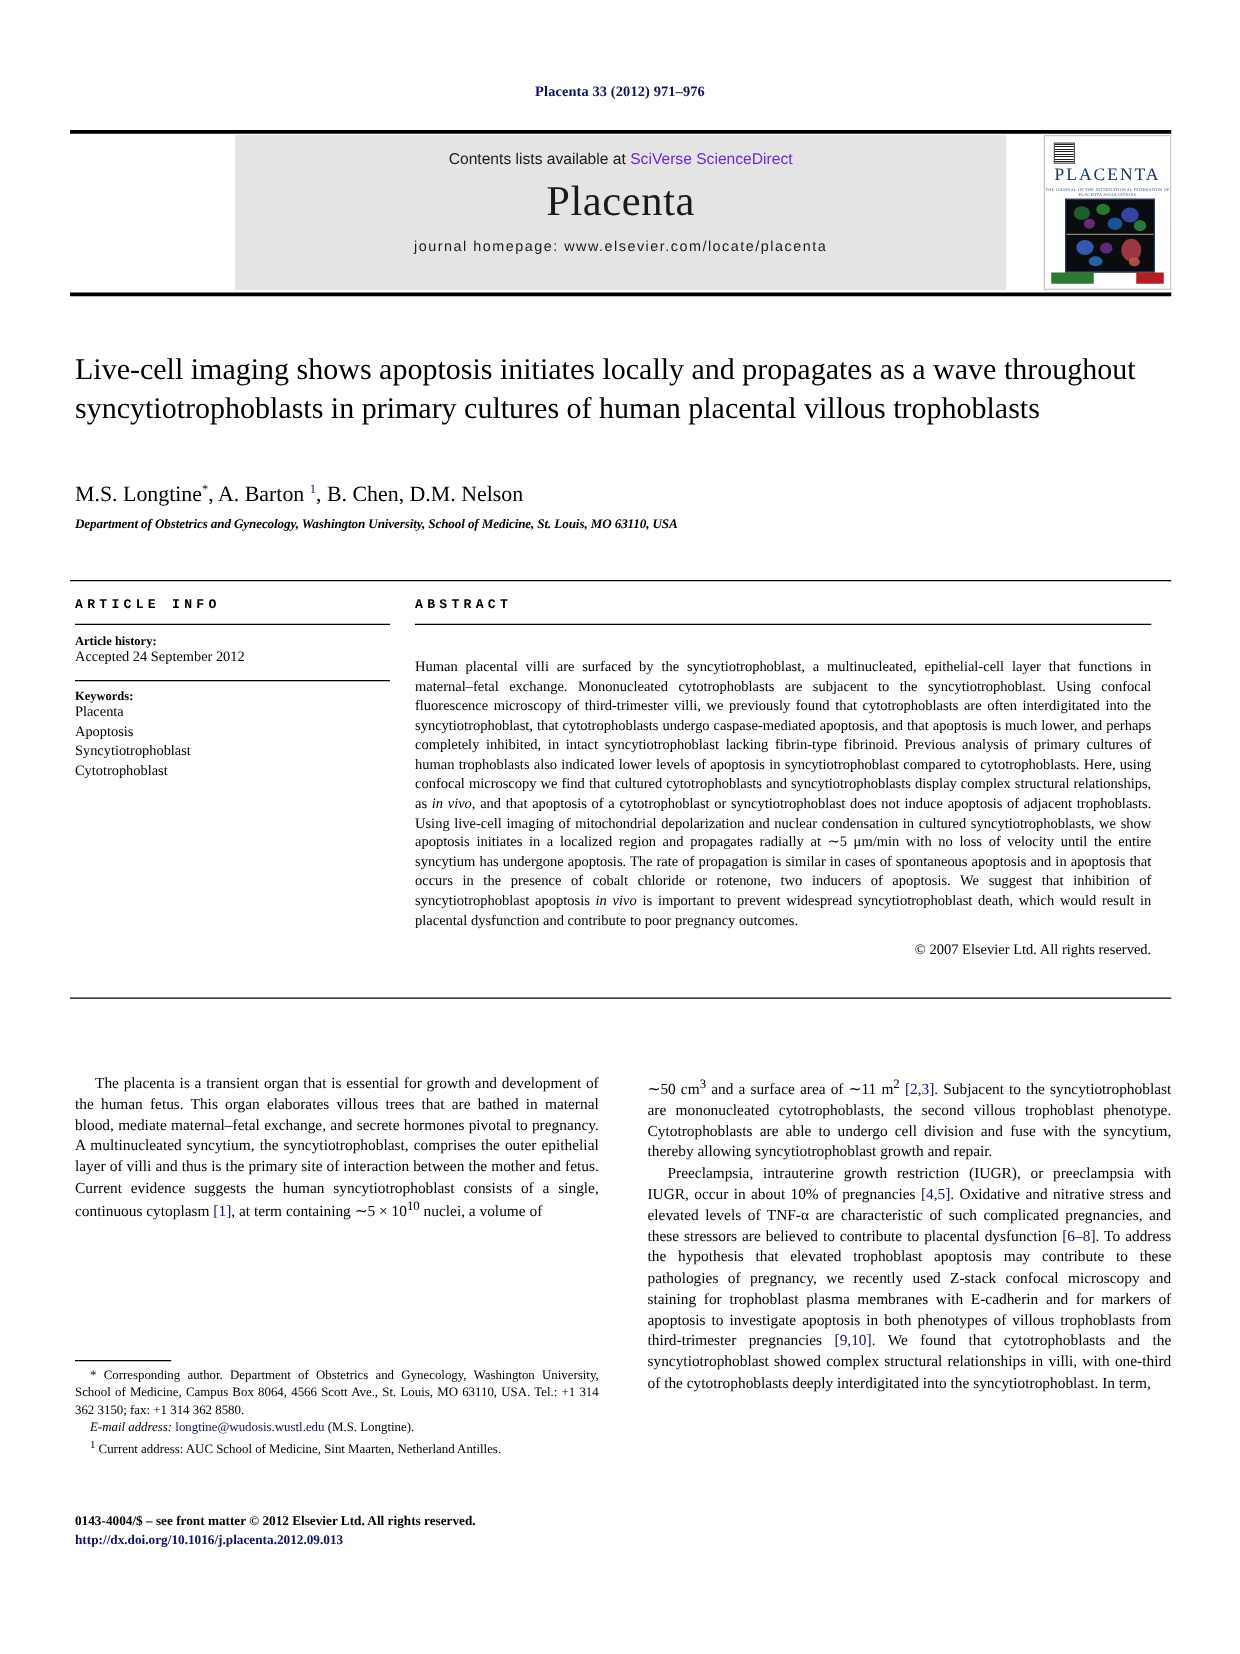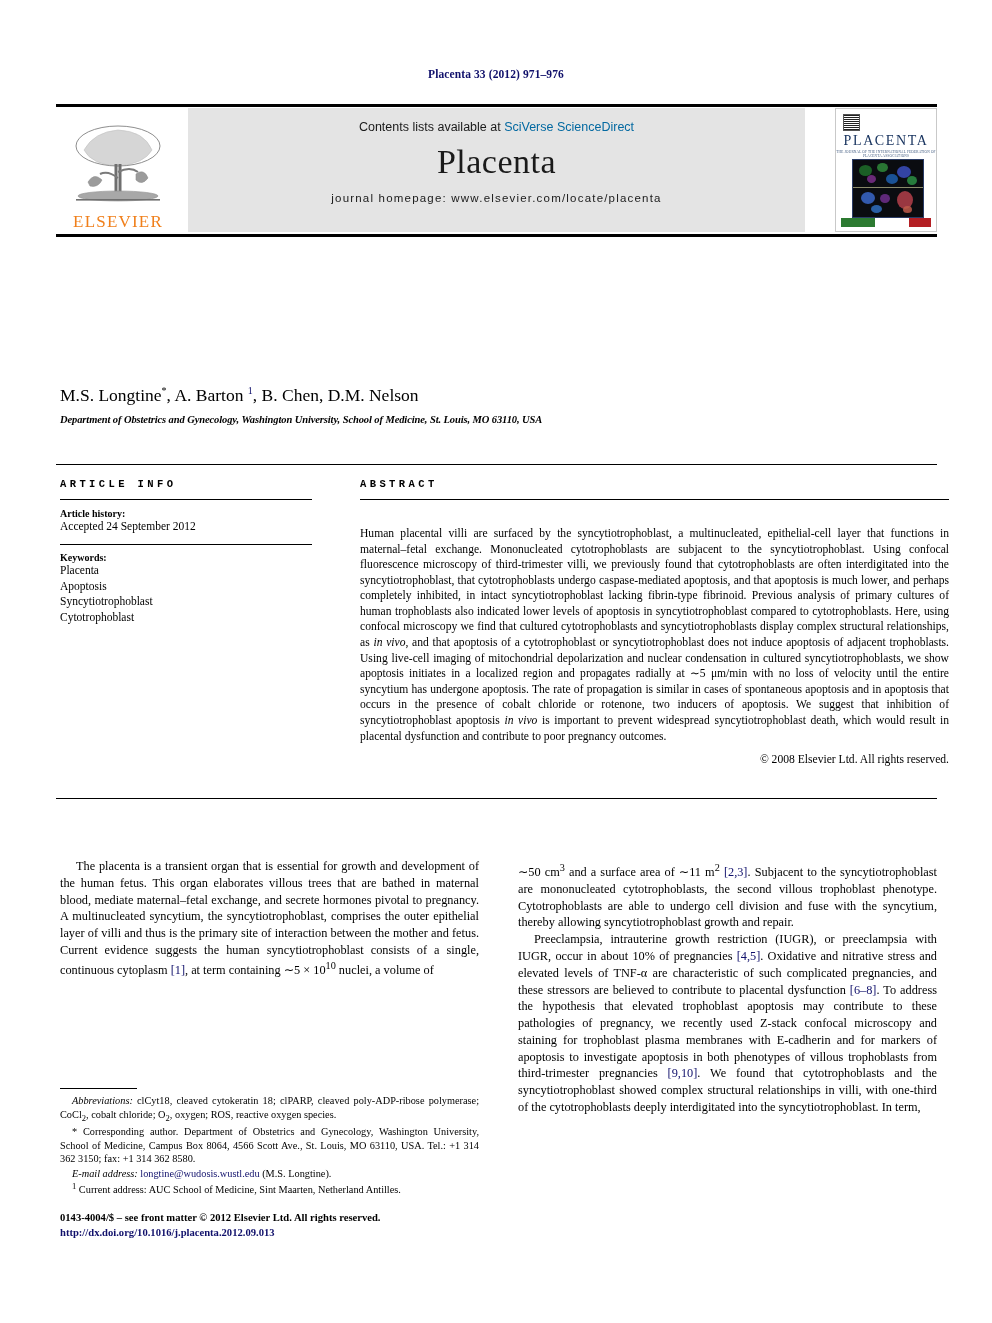--- a/index.html
+++ b/index.html
@@ -93,21 +93,21 @@
     background: #e4e4e4;
     text-align: center;
   }
   .contents-line {
     margin-top: 12px;
     font-family: "Liberation Sans", sans-serif;
     font-size: 12.5px;
     color: #1a1a1a;
   }
   .contents-line .sd-link {
-    color: #0369a1;
+    color: #6d28d9;
   }
   .journal-name {
     margin-top: 10px;
     font-family: "Liberation Serif", serif;
     font-size: 34px;
     color: #1a1a1a;
     line-height: 1.05;
     letter-spacing: 0.5px;
   }
   .homepage-line {
@@ -253,21 +253,21 @@
   }
 
   .col-info {
     position: absolute;
     left: 4px;
     top: 14px;
     width: 252px;
   }
   .col-abstract {
     position: absolute;
-    left: 304px;
+    left: 276px;
     top: 14px;
     width: 589px;
   }
   .sec-head {
     font-family: Liberation Mono, monospace;
     font-size: 10.5px;
     font-weight: bold;
     letter-spacing: 3.4px;
     text-transform: uppercase;
   }
@@ -382,36 +382,20 @@
 <body>
 
 <div class="page">
 
   <div class="journal-ref">Placenta 33 (2012) 971–976</div>
 
   <div class="masthead">
     <div class="masthead-rule-top"></div>
     <div class="masthead-rule-bottom"></div>
 
-    <div class="elsevier-logo">
-      <svg class="elsevier-tree" viewBox="0 0 108 92">
-        <g fill="#8e8e8e" stroke="#8e8e8e" stroke-width="0.6">
-          <ellipse cx="54" cy="26" rx="42" ry="20" fill="none" stroke-width="1"></ellipse>
-          <path d="M20 30 Q30 12 54 10 Q80 11 88 30 Q80 44 54 46 Q28 45 20 30 Z" fill="#b5b5b5" opacity="0.55"></path>
-          <path d="M52 44 L52 74 M56 44 L56 74" stroke="#6f6f6f" stroke-width="3" fill="none"></path>
-          <path d="M54 58 Q44 50 36 54" stroke="#7a7a7a" stroke-width="2" fill="none"></path>
-          <path d="M54 52 Q66 46 74 52" stroke="#7a7a7a" stroke-width="2" fill="none"></path>
-          <path d="M24 62 Q30 52 38 60 Q34 68 26 66 Z" fill="#9b9b9b"></path>
-          <path d="M72 54 Q80 48 84 58 Q78 66 72 60 Z" fill="#9b9b9b"></path>
-          <ellipse cx="54" cy="76" rx="40" ry="5" fill="#a8a8a8"></ellipse>
-          <rect x="12" y="79" width="84" height="1.6" fill="#6f6f6f" stroke="none"></rect>
-        </g>
-      </svg>
-      <div class="elsevier-word">ELSEVIER</div>
-    </div>
 
     <div class="masthead-center">
       <div class="contents-line">
         <span>Contents lists available at </span><span class="sd-link">SciVerse ScienceDirect</span>
       </div>
       <div class="journal-name">Placenta</div>
       <div class="homepage-line">journal homepage: www.elsevier.com/locate/placenta</div>
     </div>
 
     <div class="cover-thumb">
@@ -430,20 +414,21 @@
         <div class="blob" style="left:27px;top:34px;width:10px;height:9px;background:#6f2f8c;"></div>
         <div class="blob" style="left:44px;top:31px;width:16px;height:18px;background:#b4404a;"></div>
         <div class="blob" style="left:18px;top:45px;width:11px;height:8px;background:#2f6fbe;"></div>
         <div class="blob" style="left:50px;top:46px;width:9px;height:7px;background:#c05a4a;"></div>
       </div>
       <div class="cover-foot-left"></div>
       <div class="cover-foot-right"></div>
     </div>
   </div>
 
+  <div class="article-title">Live-cell imaging shows apoptosis initiates locally and propagates as a wave throughout syncytiotrophoblasts in primary cultures of human placental villous trophoblasts</div>
   <div class="authors">M.S. Longtine<sup>*</sup>, A. Barton <sup class="blue">1</sup>, B. Chen, D.M. Nelson</div>
   <div class="affiliation">Department of Obstetrics and Gynecology, Washington University, School of Medicine, St. Louis, MO 63110, USA</div>
 
   <div class="info-abstract">
     <div class="rule-top-ia"></div>
     <div class="rule-bottom-ia"></div>
 
     <div class="col-info">
       <div class="sec-head">ARTICLE INFO</div>
       <div class="thin-rule"></div>
@@ -456,36 +441,35 @@
         <div class="kw-item">Apoptosis</div>
         <div class="kw-item">Syncytiotrophoblast</div>
         <div class="kw-item">Cytotrophoblast</div>
       </div>
     </div>
 
     <div class="col-abstract">
       <div class="sec-head">ABSTRACT</div>
       <div class="thin-rule"></div>
       <div class="abstract-body">Human placental villi are surfaced by the syncytiotrophoblast, a multinucleated, epithelial-cell layer that functions in maternal–fetal exchange. Mononucleated cytotrophoblasts are subjacent to the syncytiotrophoblast. Using confocal fluorescence microscopy of third-trimester villi, we previously found that cytotrophoblasts are often interdigitated into the syncytiotrophoblast, that cytotrophoblasts undergo caspase-mediated apoptosis, and that apoptosis is much lower, and perhaps completely inhibited, in intact syncytiotrophoblast lacking fibrin-type fibrinoid. Previous analysis of primary cultures of human trophoblasts also indicated lower levels of apoptosis in syncytiotrophoblast compared to cytotrophoblasts. Here, using confocal microscopy we find that cultured cytotrophoblasts and syncytiotrophoblasts display complex structural relationships, as <i>in vivo</i>, and that apoptosis of a cytotrophoblast or syncytiotrophoblast does not induce apoptosis of adjacent trophoblasts. Using live-cell imaging of mitochondrial depolarization and nuclear condensation in cultured syncytiotrophoblasts, we show apoptosis initiates in a localized region and propagates radially at ∼5 μm/min with no loss of velocity until the entire syncytium has undergone apoptosis. The rate of propagation is similar in cases of spontaneous apoptosis and in apoptosis that occurs in the presence of cobalt chloride or rotenone, two inducers of apoptosis. We suggest that inhibition of syncytiotrophoblast apoptosis <i>in vivo</i> is important to prevent widespread syncytiotrophoblast death, which would result in placental dysfunction and contribute to poor pregnancy outcomes.</div>
-      <div class="copyright">© 2008 Elsevier Ltd. All rights reserved.</div>
+      <div class="copyright">© 2007 Elsevier Ltd. All rights reserved.</div>
     </div>
   </div>
 
   <div class="col-left-body">
     <p class="body-p">The placenta is a transient organ that is essential for growth and development of the human fetus. This organ elaborates villous trees that are bathed in maternal blood, mediate maternal–fetal exchange, and secrete hormones pivotal to pregnancy. A multinucleated syncytium, the syncytiotrophoblast, comprises the outer epithelial layer of villi and thus is the primary site of interaction between the mother and fetus. Current evidence suggests the human syncytiotrophoblast consists of a single, continuous cytoplasm <span class="ref">[1]</span>, at term containing ∼5 × 10<sup>10</sup> nuclei, a volume of</p>
   </div>
 
   <div class="col-right-body">
     <p class="body-p noindent">∼50 cm<sup>3</sup> and a surface area of ∼11 m<sup>2</sup> <span class="ref">[2,3]</span>. Subjacent to the syncytiotrophoblast are mononucleated cytotrophoblasts, the second villous trophoblast phenotype. Cytotrophoblasts are able to undergo cell division and fuse with the syncytium, thereby allowing syncytiotrophoblast growth and repair.</p>
     <p class="body-p">Preeclampsia, intrauterine growth restriction (IUGR), or preeclampsia with IUGR, occur in about 10% of pregnancies <span class="ref">[4,5]</span>. Oxidative and nitrative stress and elevated levels of TNF-α are characteristic of such complicated pregnancies, and these stressors are believed to contribute to placental dysfunction <span class="ref">[6–8]</span>. To address the hypothesis that elevated trophoblast apoptosis may contribute to these pathologies of pregnancy, we recently used Z-stack confocal microscopy and staining for trophoblast plasma membranes with E-cadherin and for markers of apoptosis to investigate apoptosis in both phenotypes of villous trophoblasts from third-trimester pregnancies <span class="ref">[9,10]</span>. We found that cytotrophoblasts and the syncytiotrophoblast showed complex structural relationships in villi, with one-third of the cytotrophoblasts deeply interdigitated into the syncytiotrophoblast. In term,</p>
   </div>
 
   <div class="footnote-rule"></div>
   <div class="footnotes">
-    <p class="fn-indent"><i>Abbreviations:</i> clCyt18, cleaved cytokeratin 18; clPARP, cleaved poly-ADP-ribose polymerase; CoCl<sub>2</sub>, cobalt chloride; O<sub>2</sub>, oxygen; ROS, reactive oxygen species.</p>
     <p class="fn-indent">* Corresponding author. Department of Obstetrics and Gynecology, Washington University, School of Medicine, Campus Box 8064, 4566 Scott Ave., St. Louis, MO 63110, USA. Tel.: +1 314 362 3150; fax: +1 314 362 8580.</p>
     <p class="fn-indent"><i>E-mail address:</i> <span class="mail-link">longtine@wudosis.wustl.edu</span> (M.S. Longtine).</p>
     <p class="fn-indent"><sup>1</sup> Current address: AUC School of Medicine, Sint Maarten, Netherland Antilles.</p>
   </div>
 
   <div class="bottom-matter">
     <div class="issn-line">0143-4004/$ – see front matter © 2012 Elsevier Ltd. All rights reserved.</div>
     <div class="doi-link">http://dx.doi.org/10.1016/j.placenta.2012.09.013</div>
   </div>
 

